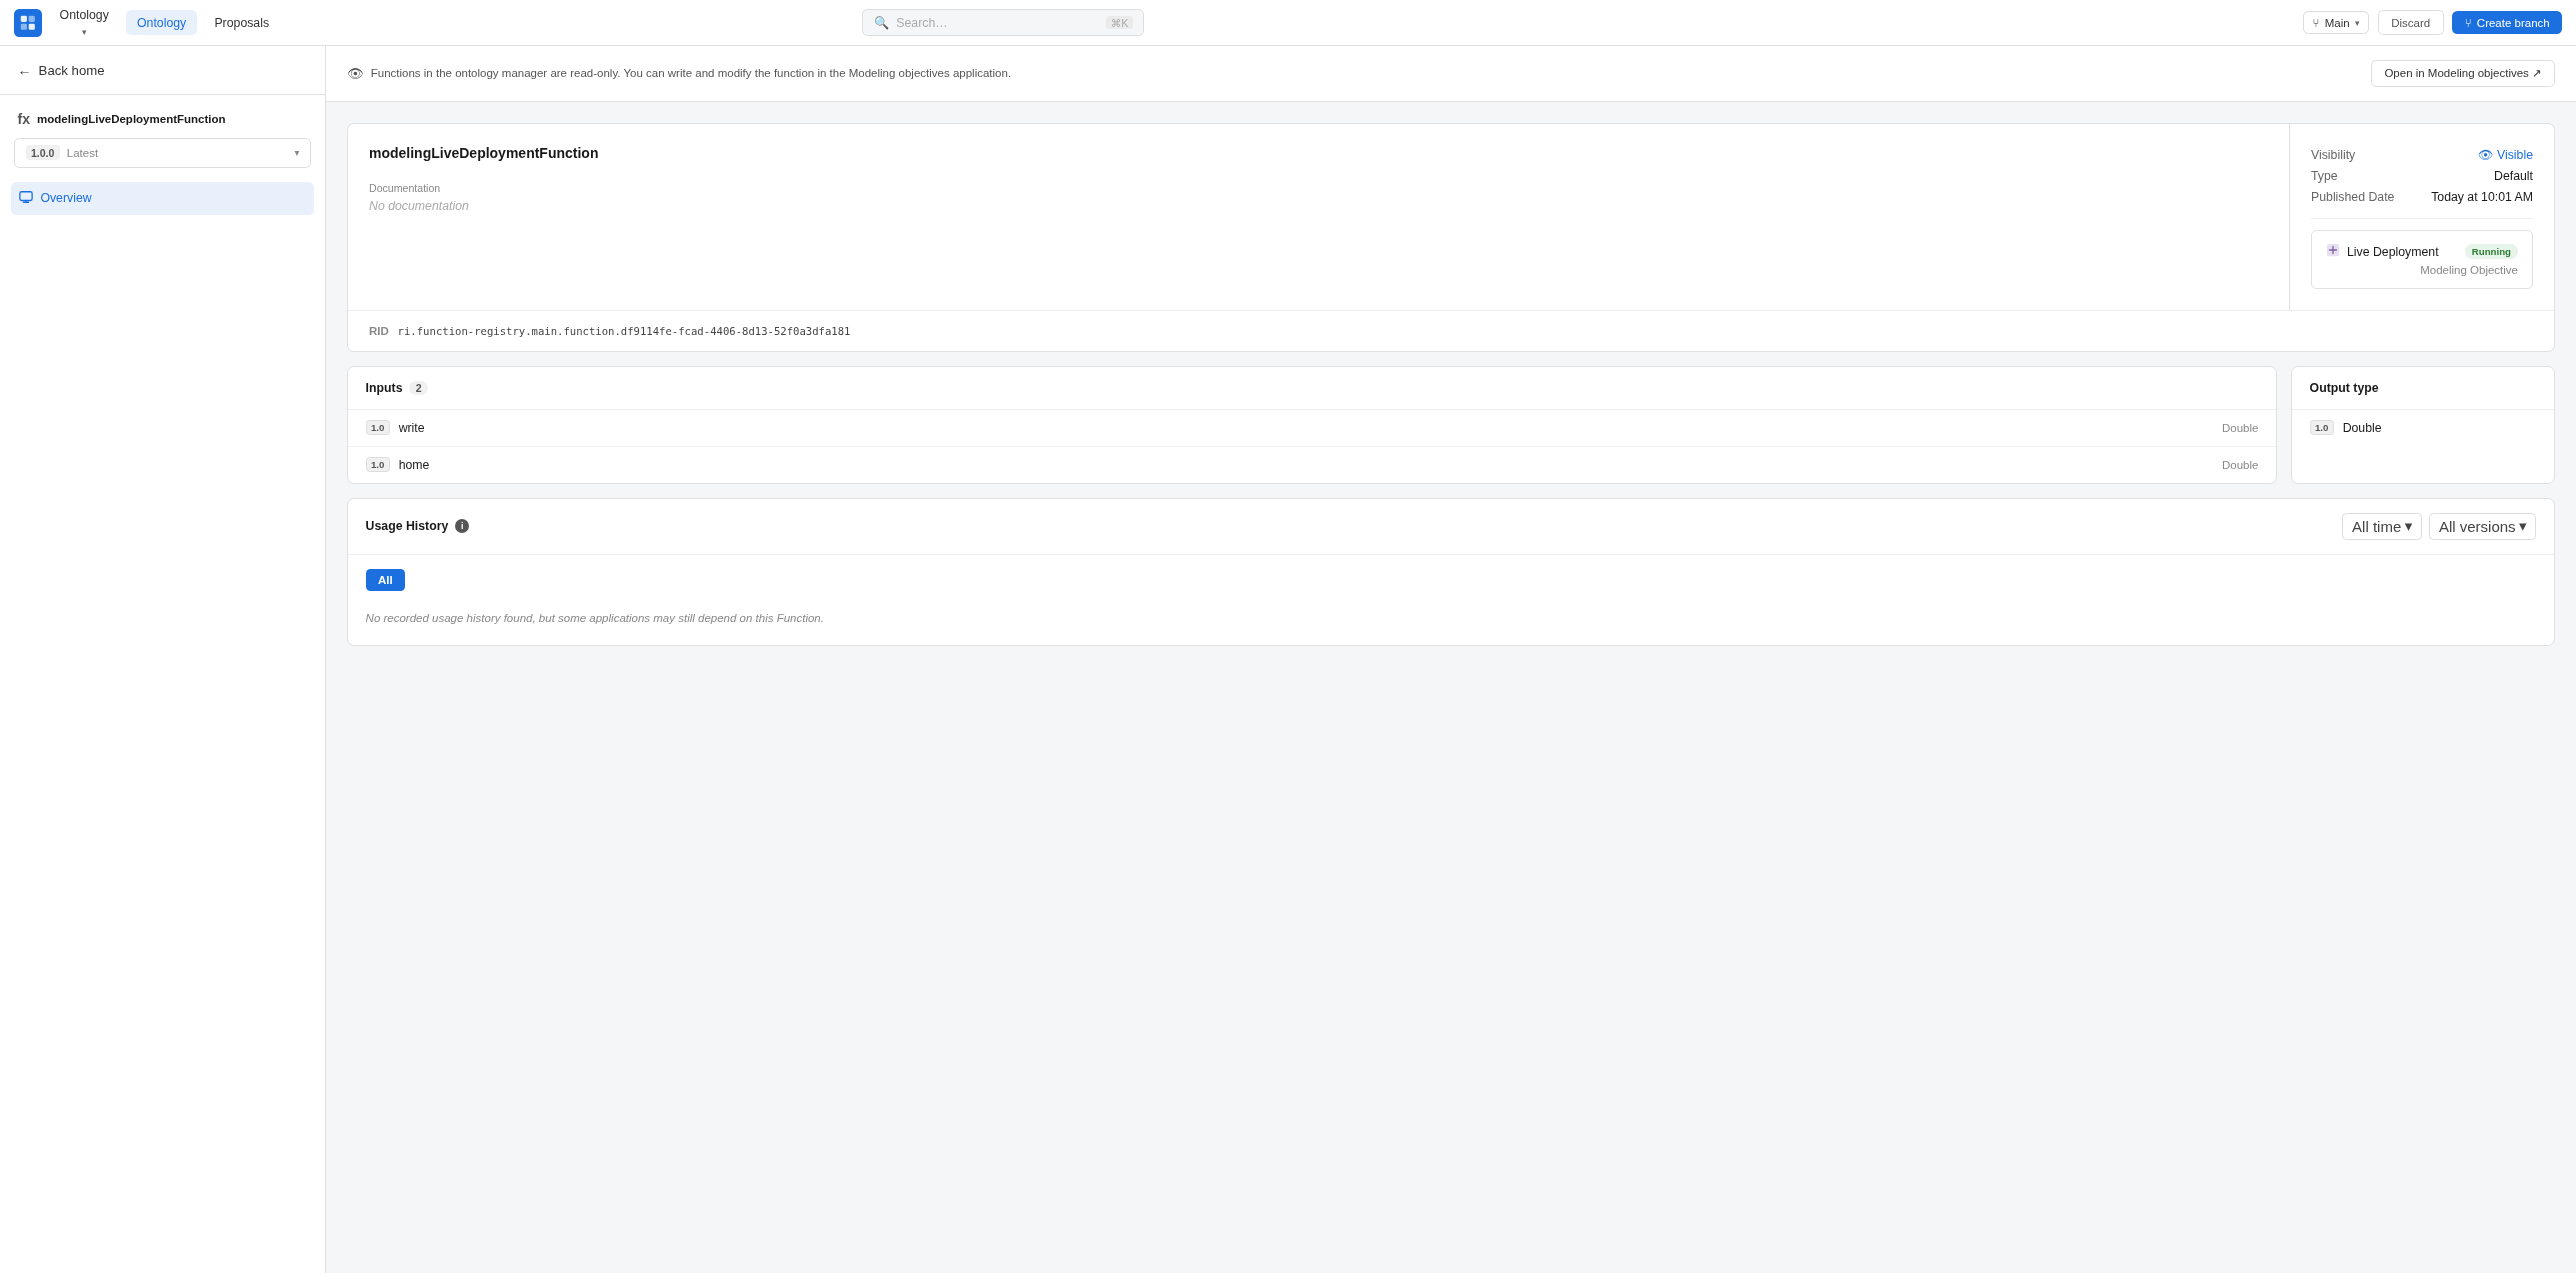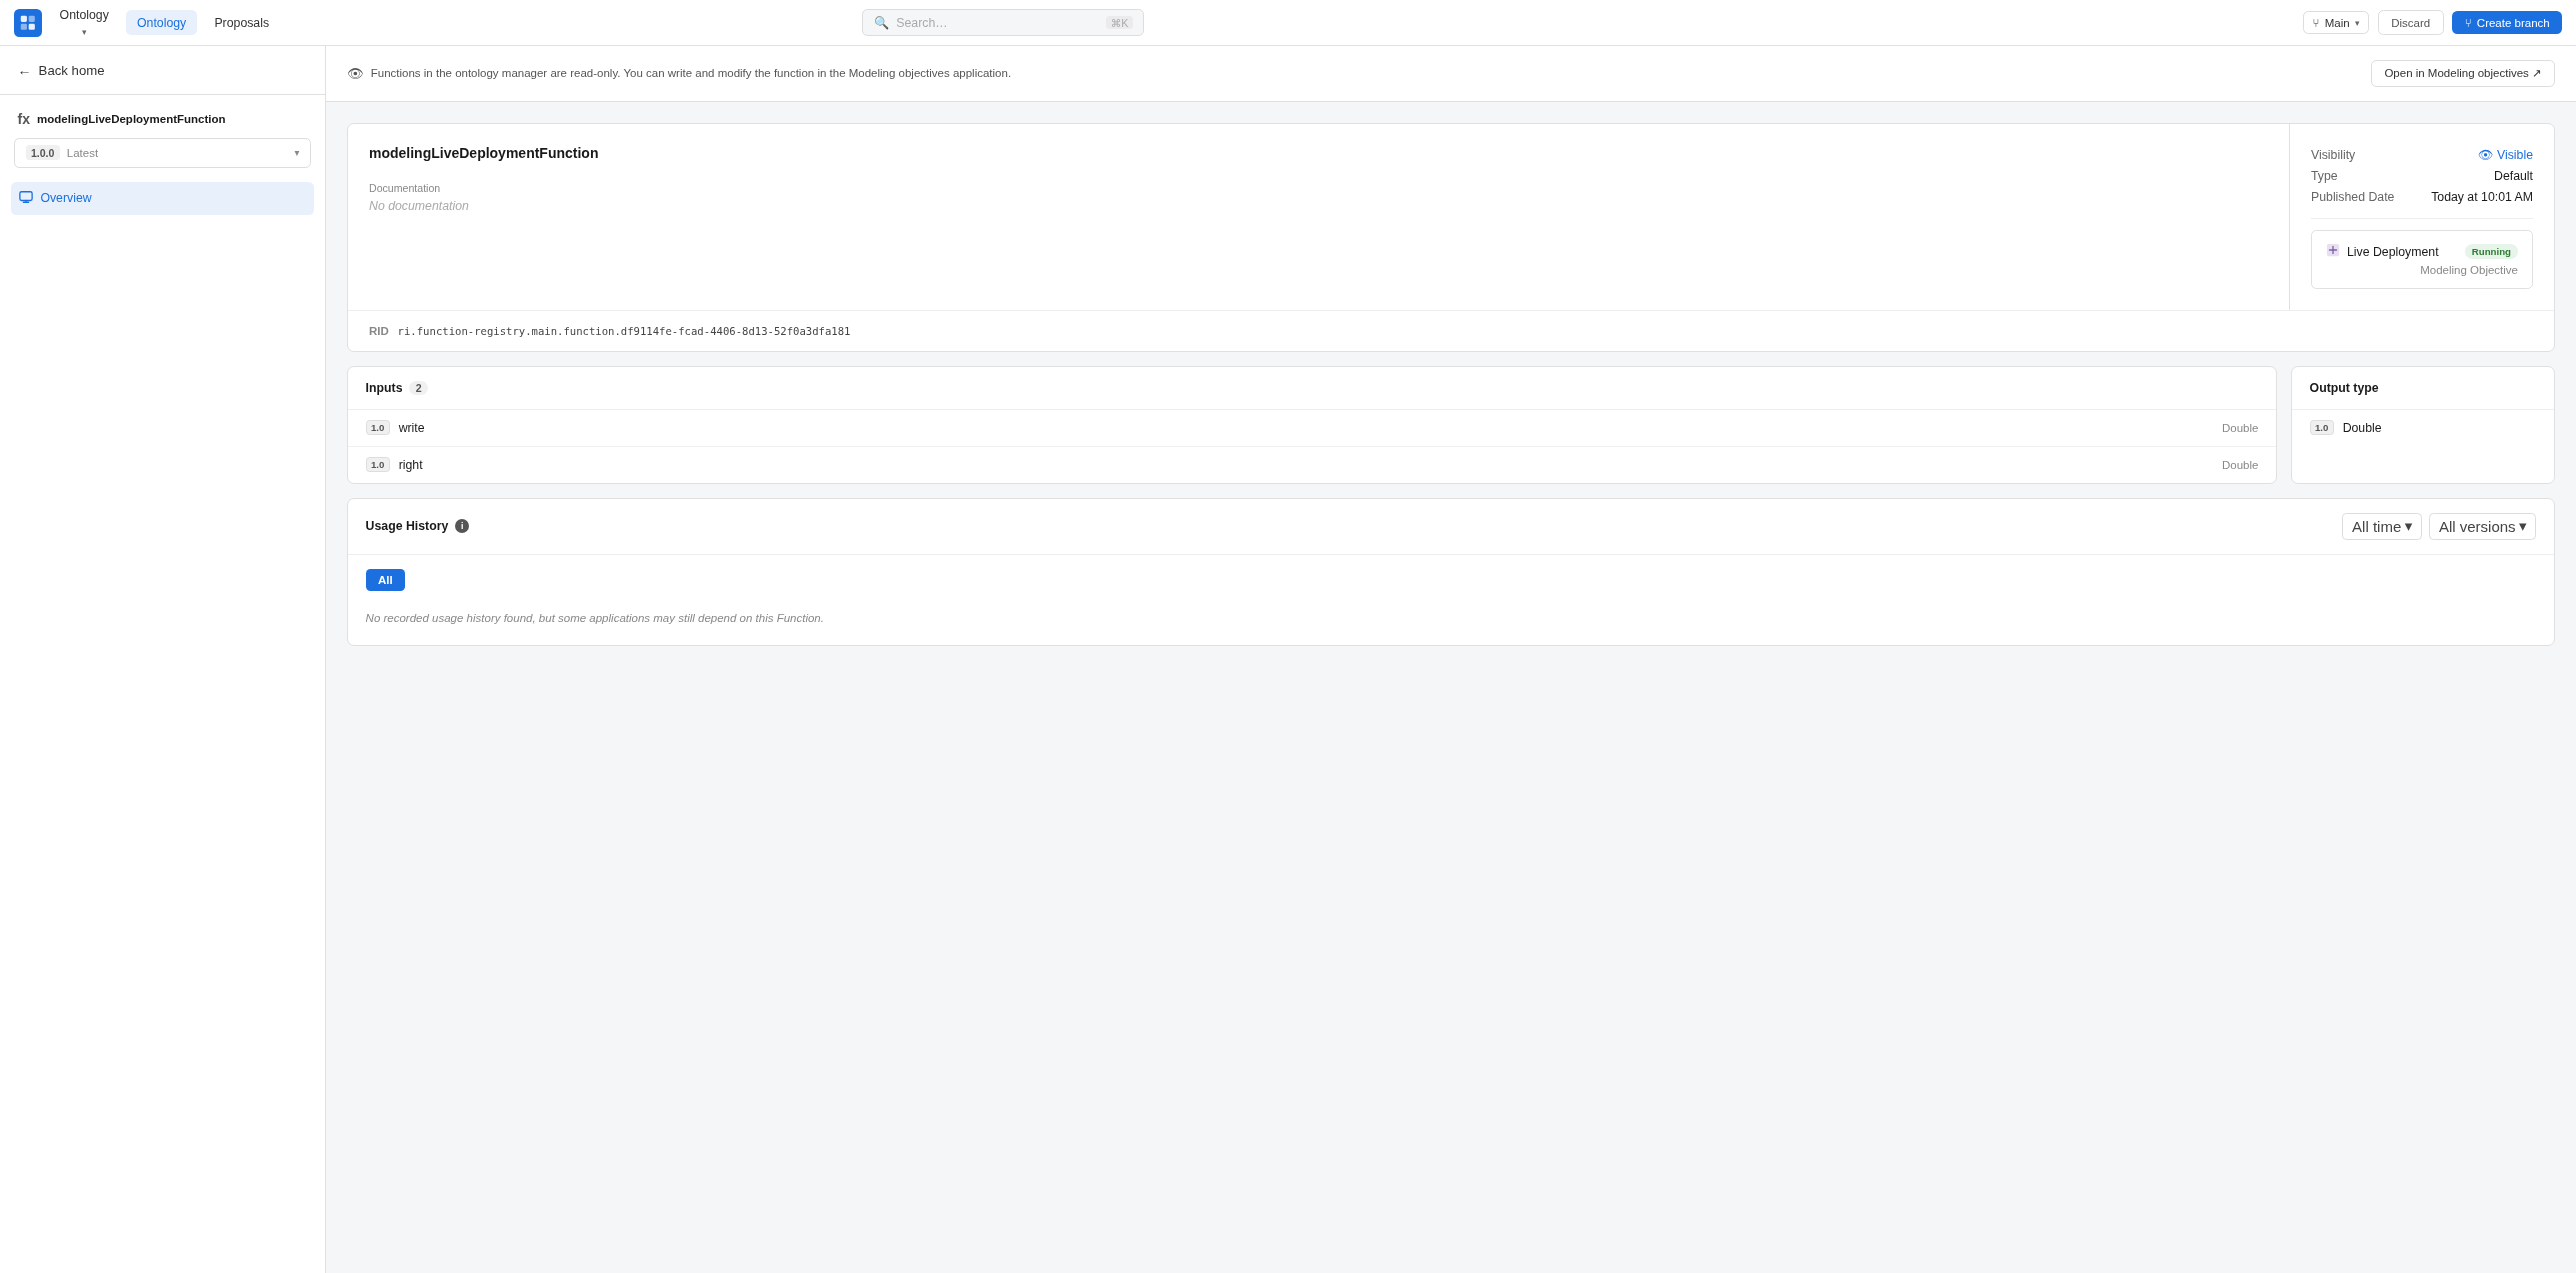--- a/index.html
+++ b/index.html
@@ -321,21 +321,21 @@
             <span class="count-badge">2</span>
           </div>
           <div>
             <div class="input-row">
               <span class="type-badge">1.0</span>
               <span class="input-name">write</span>
               <span class="input-type">Double</span>
             </div>
             <div class="input-row">
               <span class="type-badge">1.0</span>
-              <span class="input-name">right</span>
+              <span class="input-name">home</span>
               <span class="input-type">Double</span>
             </div>
           </div>
         </div>
 
         <div class="card output-card">
           <div class="card-header">
             <span>Output type</span>
           </div>
           <div class="output-row">

